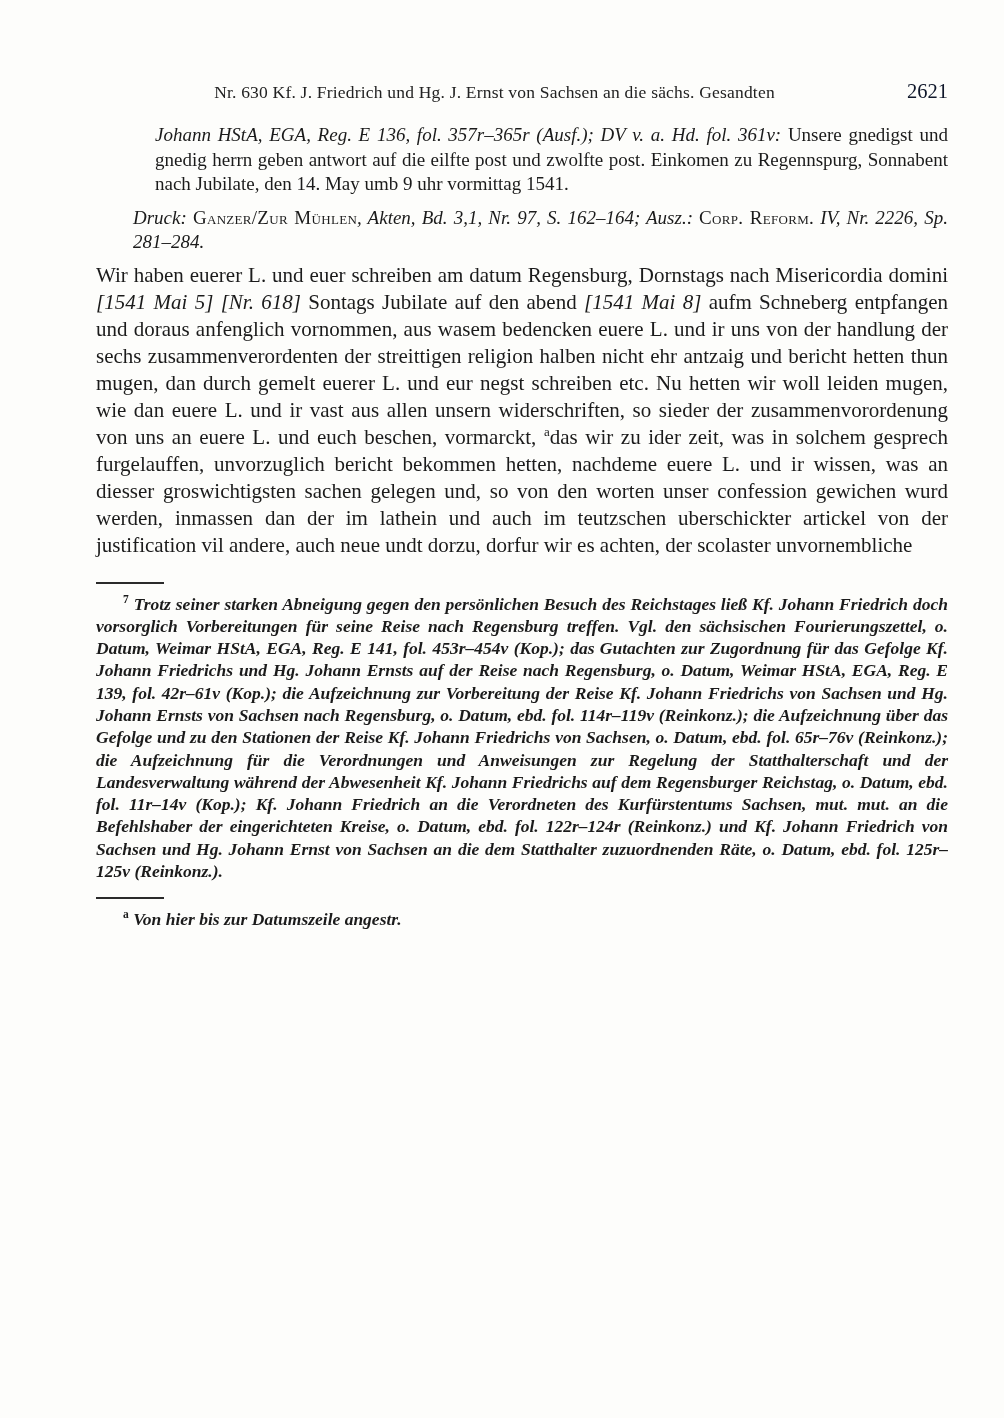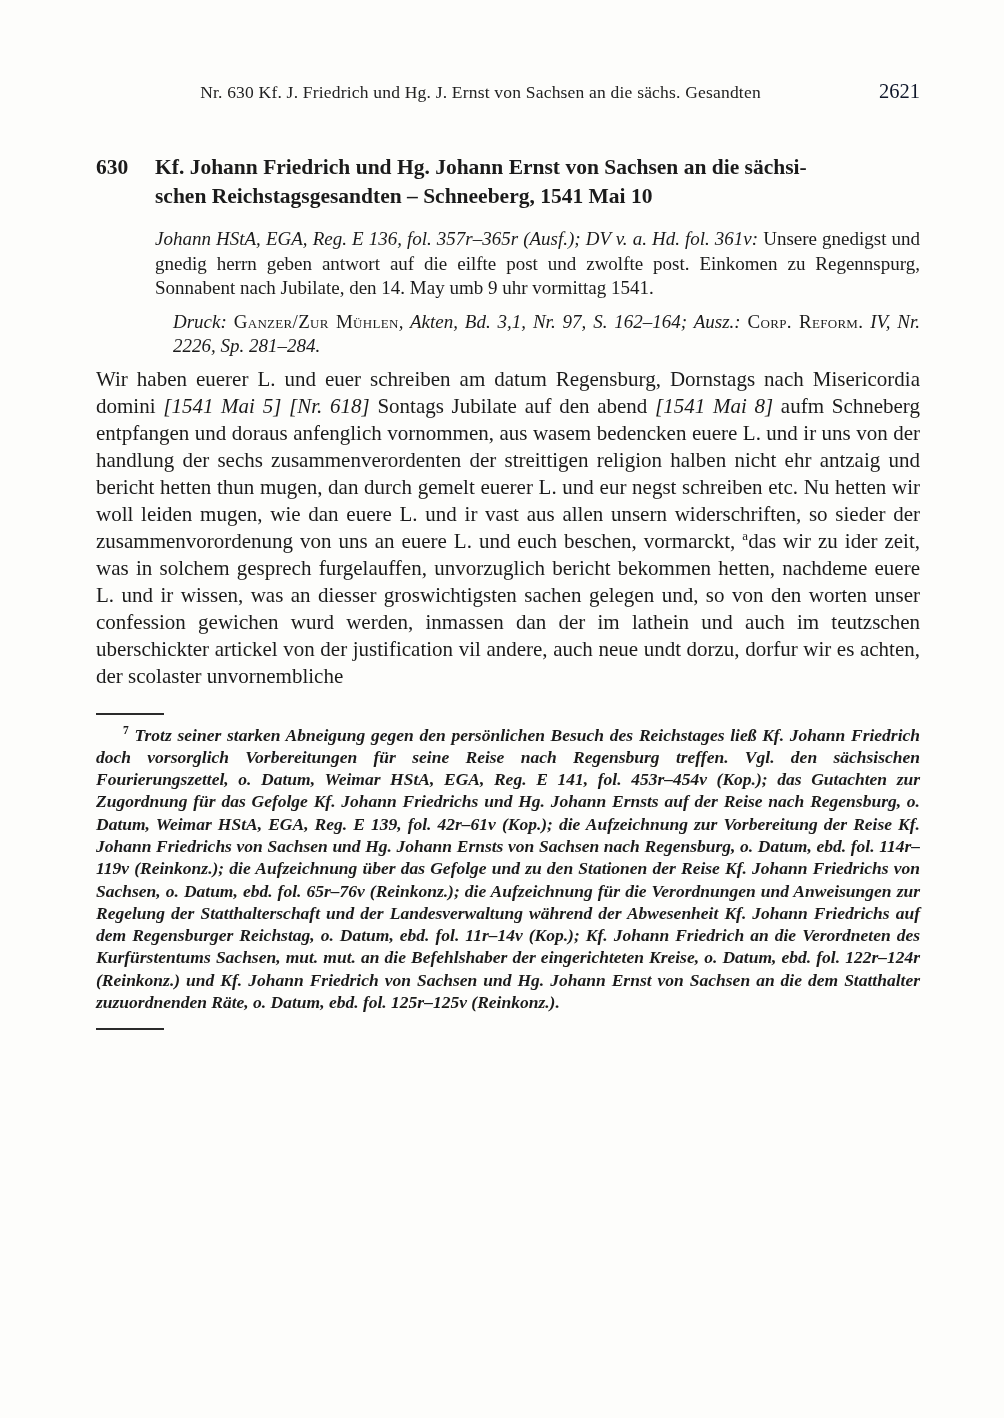--- a/index.html
+++ b/index.html
@@ -5,21 +5,21 @@
   * { margin: 0; padding: 0; box-sizing: border-box; }
   html, body { background: #ffffff; }
   .page {
     position: relative;
     width: 1004px;
     height: 1418px;
     margin: 0 auto;
     background: #fdfdfb;
     color: #1b1b1b;
     font-family: "Liberation Serif", "DejaVu Serif", serif;
-    padding: 80px 84px 0 96px;
+    padding: 80px 56px 0 96px;
     overflow: hidden;
   }
   .running-head {
     display: flex;
     align-items: baseline;
     justify-content: space-between;
     margin-bottom: 20px;
   }
   .rh-title {
     flex: 1;
@@ -54,21 +54,21 @@
   .entry-title { flex: 1; }
   .source-block {
     margin-left: 59px;
     margin-top: 17px;
     font-size: 19px;
     line-height: 24.5px;
     text-align: justify;
   }
   .italic { font-style: italic; }
   .druck-block {
-    margin-left: 77px;
+    margin-left: 37px;
     margin-top: 9px;
     font-size: 19px;
     line-height: 24.5px;
     text-align: justify;
   }
   .smallcaps { font-style: normal; font-variant: small-caps; letter-spacing: 0.3px; }
   .main-text { margin-top: 7px; }
   .footnote-rule {
     width: 68px;
     border-top: 2px solid #2a2a2a;
@@ -94,31 +94,28 @@
 <body>
 
 <div class="page">
 
   <div class="running-head">
     <span class="rh-title">Nr. 630 Kf. J. Friedrich und Hg. J. Ernst von Sachsen an die sächs. Gesandten</span>
     <span class="rh-page">2621</span>
   </div>
 
 
-  <div class="entry-heading">
-    <div class="entry-number">630</div>
-    <div class="entry-title"><span>Kf. Johann Friedrich und Hg. Johann Ernst von Sachsen an die sächsi-</span><br><span>schen Reichstagsgesandten – Schneeberg, 1541 Mai 10</span></div>
-  </div>
 
   <p class="source-block"><span class="italic">Johann HStA, EGA, Reg. E 136, fol. 357r–365r (Ausf.); DV v. a. Hd. fol. 361v:</span> <span>Unsere gnedigst und gnedig herrn geben antwort auf die eilfte post und zwolfte post. Einkomen zu Regennspurg, Sonnabent nach Jubilate, den 14. May umb 9 uhr vormittag 1541.</span></p>
 
   <p class="druck-block italic"><span>Druck: </span><span class="smallcaps">Ganzer/Zur Mühlen</span><span>, Akten, Bd. 3,1, Nr. 97, S. 162–164; Ausz.: </span><span class="smallcaps">Corp. Reform.</span><span> IV, Nr. 2226, Sp. 281–284.</span></p>
 
   <p class="body-para main-text"><span>Wir haben euerer L. und euer schreiben am datum Regensburg, Dornstags nach Misericordia domini </span><span class="italic">[1541 Mai 5] [Nr. 618]</span><span> Sontags Jubilate auf den abend </span><span class="italic">[1541 Mai 8]</span><span> aufm Schneberg entpfangen und doraus anfenglich vornommen, aus wasem bedencken euere L. und ir uns von der handlung der sechs zusammenverordenten der streittigen religion halben nicht ehr antzaig und bericht hetten thun mugen, dan durch gemelt euerer L. und eur negst schreiben etc. Nu hetten wir woll leiden mugen, wie dan euere L. und ir vast aus allen unsern widerschriften, so sieder der zusammenvorordenung von uns an euere L. und euch beschen, vormarckt, </span><sup class="note-ref">a</sup><span>das wir zu ider zeit, was in solchem gesprech furgelauffen, unvorzuglich bericht bekommen hetten, nachdeme euere L. und ir wissen, was an diesser groswichtigsten sachen gelegen und, so von den worten unser confession gewichen wurd werden, inmassen dan der im lathein und auch im teutzschen uberschickter artickel von der justification vil andere, auch neue undt dorzu, dorfur wir es achten, der scolaster unvornembliche</span></p>
 
   <div class="footnote-rule"></div>
 
   <p class="footnote"><sup class="note-ref-fn">7</sup> <span class="italic">Trotz seiner starken Abneigung gegen den persönlichen Besuch des Reichstages ließ Kf. Johann Friedrich doch vorsorglich Vorbereitungen für seine Reise nach Regensburg treffen. Vgl. den sächsischen Fourierungszettel, o. Datum, Weimar HStA, EGA, Reg. E 141, fol. 453r–454v (Kop.); das Gutachten zur Zugordnung für das Gefolge Kf. Johann Friedrichs und Hg. Johann Ernsts auf der Reise nach Regensburg, o. Datum, Weimar HStA, EGA, Reg. E 139, fol. 42r–61v (Kop.); die Aufzeichnung zur Vorbereitung der Reise Kf. Johann Friedrichs von Sachsen und Hg. Johann Ernsts von Sachsen nach Regensburg, o. Datum, ebd. fol. 114r–119v (Reinkonz.); die Aufzeichnung über das Gefolge und zu den Stationen der Reise Kf. Johann Friedrichs von Sachsen, o. Datum, ebd. fol. 65r–76v (Reinkonz.); die Aufzeichnung für die Verordnungen und Anweisungen zur Regelung der Statthalterschaft und der Landesverwaltung während der Abwesenheit Kf. Johann Friedrichs auf dem Regensburger Reichstag, o. Datum, ebd. fol. 11r–14v (Kop.); Kf. Johann Friedrich an die Verordneten des Kurfürstentums Sachsen, mut. mut. an die Befehlshaber der eingerichteten Kreise, o. Datum, ebd. fol. 122r–124r (Reinkonz.) und Kf. Johann Friedrich von Sachsen und Hg. Johann Ernst von Sachsen an die dem Statthalter zuzuordnenden Räte, o. Datum, ebd. fol. 125r–125v (Reinkonz.).</span></p>
 
   <div class="footnote-rule second"></div>
 
+  <p class="footnote"><sup class="note-ref-fn">a</sup> <span class="italic">Von hier bis zur Datumszeile angestr.</span></p>
 
 </div>
 
 </body></html>

